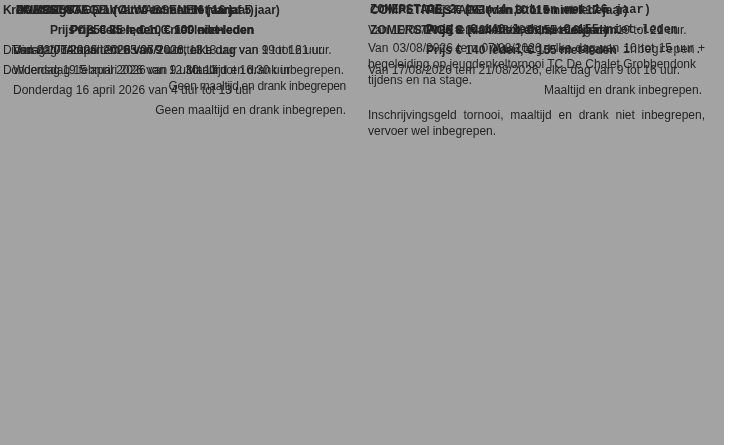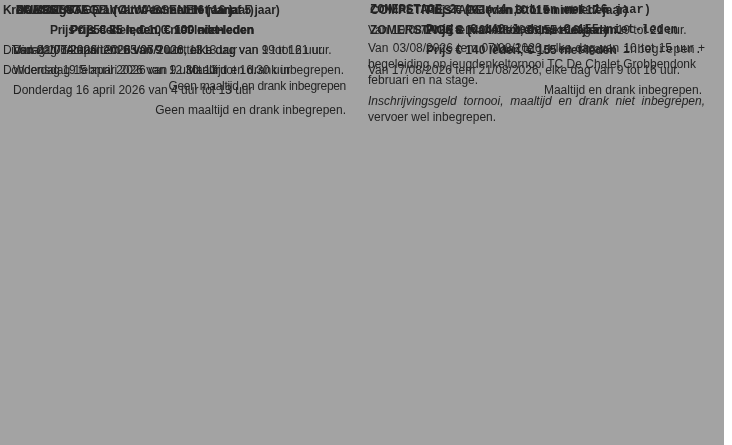--- a/index.html
+++ b/index.html
@@ -29,21 +29,21 @@
   .bL1 .price{padding-left:47px;}
   .bL1 .note{text-align:left;padding-left:104px;margin-top:-4px;}
   .col-l .note{text-align:right;padding-right:9px;}
   .bL4 .note{padding-right:11px;}
   .col-r .title{padding-left:2px;}
   .col-r .price{padding-left:58px;}
   .col-r .note{text-align:right;padding-right:3px;}
   
   .wrap{line-height:16px;}
   .just{text-align:justify;text-align-last:justify;}
-  .p2{margin-top:5px;font-style:italic;}
+  .p2{margin-top:19px;}
 </style>
 </head>
 <body>
 
 <div class="page">
 
   <article class="block col-l bL1">
     <div class="title">Krokusstage</div>
     <div class="price">Prijs € 85 leden, € 100 niet-leden</div>
     <div class="line">Dinsdag 17 februari 2026 van 9 u tot 13 u</div>
@@ -77,21 +77,21 @@
     <div class="title">ZOMERSTAGE 2 (van 4 tot en met 16 jaar)</div>
     <div class="price">Prijs € 140 leden, € 155 niet-leden</div>
     <div class="note">Maaltijd en drank inbegrepen.</div>
   </article>
 
   <article class="block col-r bR2">
     <div class="title">COMPETITIESTAGE (van 8 tot en met 17 jaar)</div>
     <div class="price">Prijs € 140 leden, € 155 niet-leden</div>
     <div class="wrap just">Van 03/08/2026 tem 07/08/2026, elke dag van 10 tot 15 uur +</div>
     <div class="wrap">begeleiding op jeugdenkeltornooi TC De Chalet Grobbendonk</div>
-    <div class="wrap">februari en na stage.</div>
+    <div class="wrap">tijdens en na stage.</div>
     <div class="wrap just p2">Inschrijvingsgeld tornooi, maaltijd en drank niet inbegrepen,</div>
     <div class="wrap">vervoer wel inbegrepen.</div>
   </article>
 
   <article class="block col-r bR3">
     <div class="price">Prijs € 90 leden, € 115 niet-leden</div>
     <div class="line">Van 10/08/2026 tem 14/08/2026, elke dag van 19 tot 21 uur.</div>
   </article>
 
   <article class="block col-r bR4">

